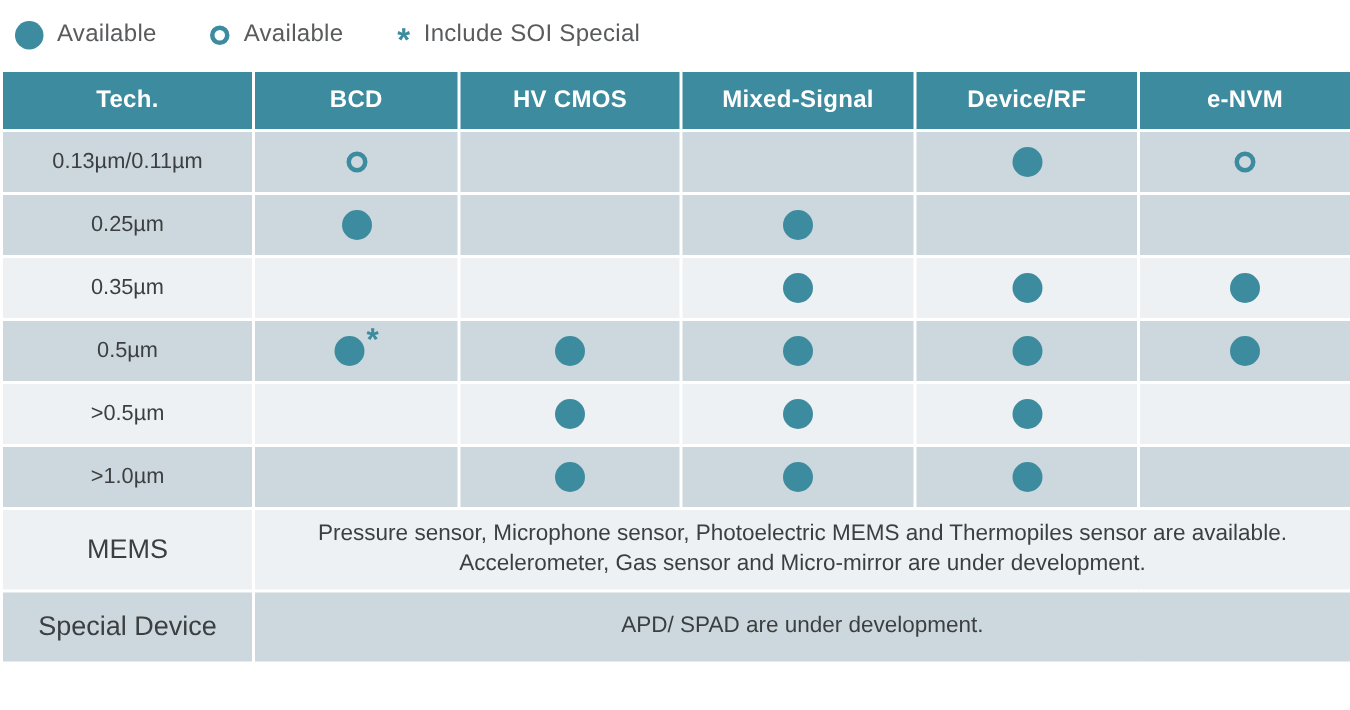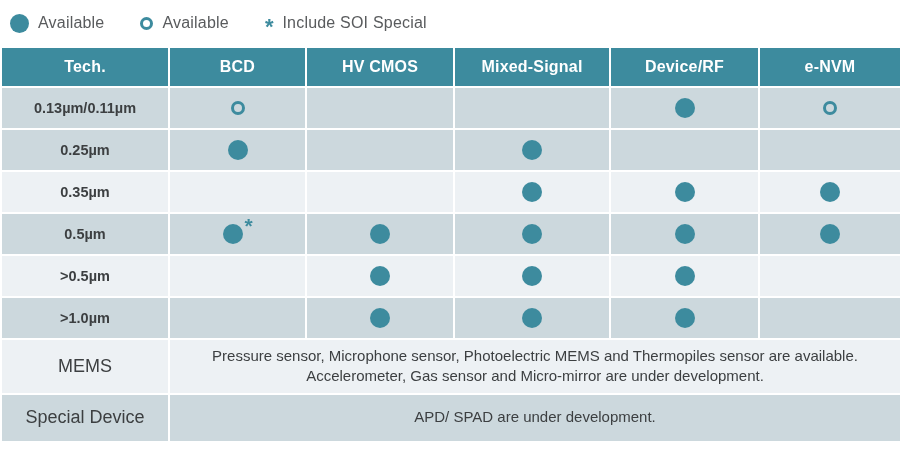--- a/index.html
+++ b/index.html
@@ -72,21 +72,21 @@
     font-size: 16px;
     font-weight: bold;
     height: 40px;
     letter-spacing: 0.2px;
     margin-left: 36px;
   }
   tbody tr.dark td { background: var(--row-dark); }
   tbody tr.light td { background: var(--row-light); }
   td.tech-label {
     font-size: 14.5px;
-    font-weight: bold;
+    font-weight: normal;
     color: var(--label-text);
     height: 42px;
   }
   td.status-cell { height: 42px; line-height: 0; }
   td.status-cell .dot { width: 20px; height: 20px; }
   td.status-cell .dot.open { width: 14px; height: 14px; border-width: 3px; }
   td.status-cell .cell-star {
     color: var(--teal);
     font-size: 21px;
     font-weight: bold;

